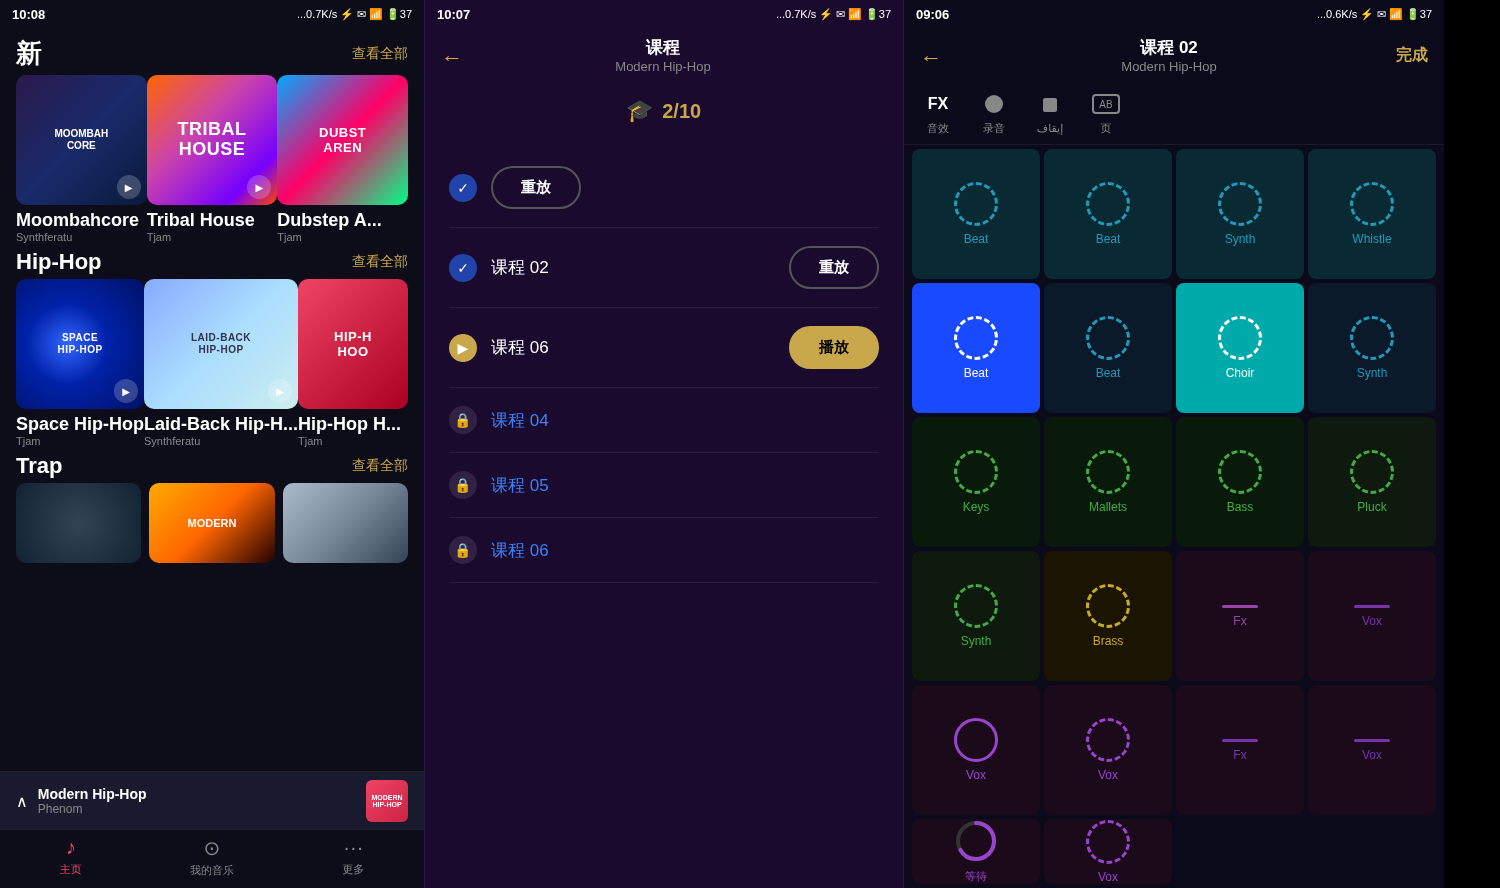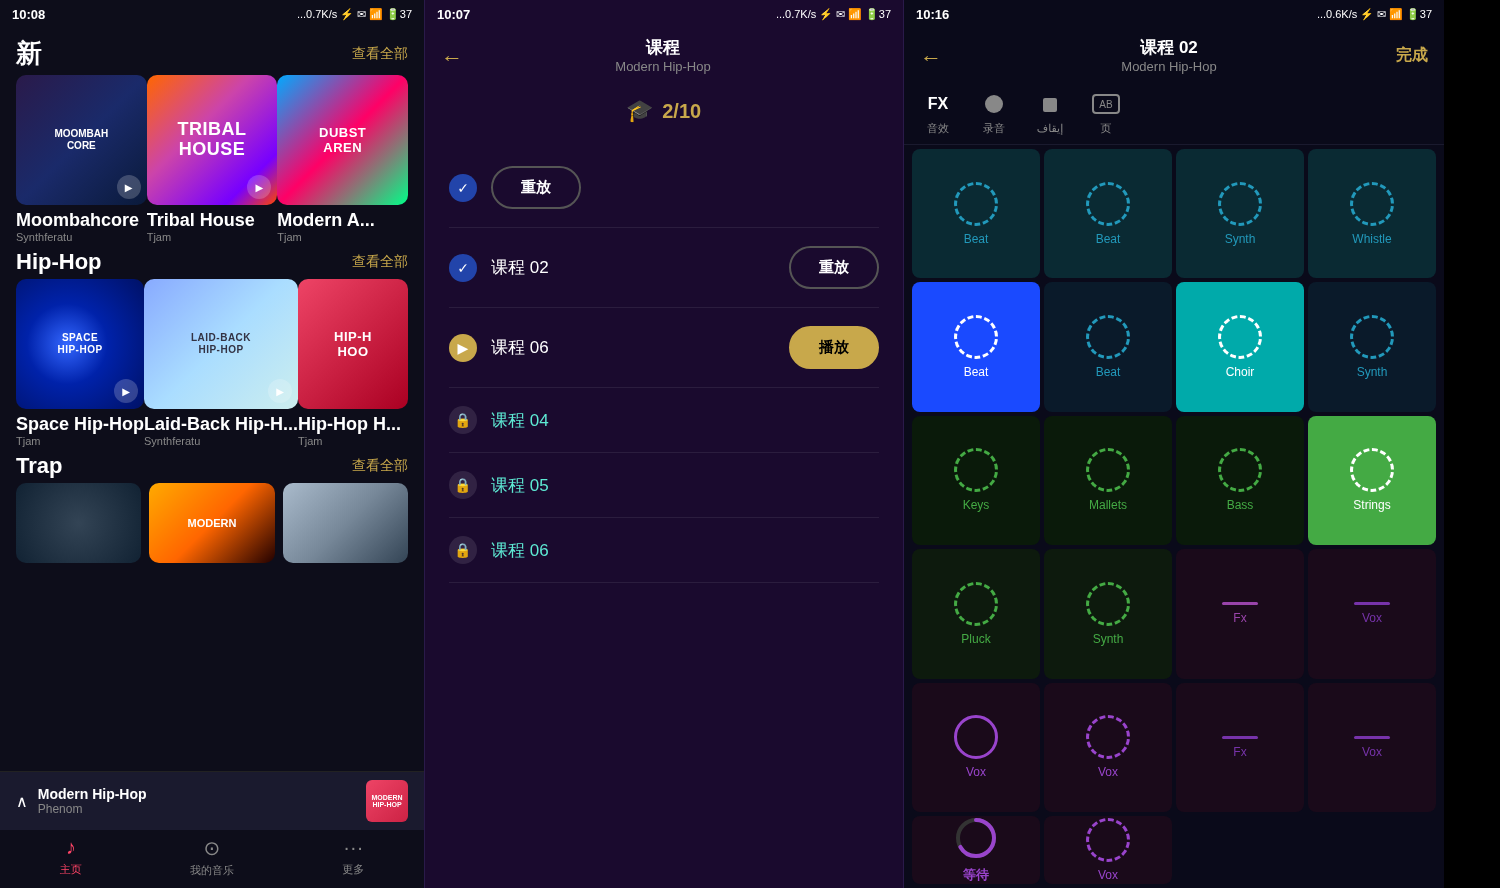--- a/index.html
+++ b/index.html
@@ -317,21 +317,21 @@
     .status-locked {
       background: rgba(255,255,255,0.1);
       color: #666;
     }
     .course-name {
       flex: 1;
       color: #fff;
       font-size: 17px;
     }
     .course-name-locked {
-      color: #5eead4;
+      color: #3b82f6;
     }
     .course-btn {
       padding: 10px 28px;
       border-radius: 24px;
       font-size: 15px;
       font-weight: 600;
       border: 2px solid #555;
       background: transparent;
       color: #fff;
       cursor: pointer;
@@ -618,21 +618,21 @@
       </div>
       <div class="card-name">Tribal House</div>
       <div class="card-author">Tjam</div>
     </div>
     <div class="card">
       <div class="card-thumb">
         <div class="card-thumb-inner thumb-dubstep">
           <span style="font-size:13px;font-weight:900;">DUBST<br>AREN</span>
         </div>
       </div>
-      <div class="card-name">Modern A...</div>
+      <div class="card-name">Dubstep A...</div>
       <div class="card-author">Tjam</div>
     </div>
   </div>
 
   <div class="view-all-row">
     <span class="section-label-inline">Hip-Hop</span>
     <span class="va">查看全部</span>
   </div>
   <div class="cards-row">
     <div class="card">
@@ -760,21 +760,21 @@
 
     <div class="course-item">
       <div class="course-status-icon status-locked">🔒</div>
       <span class="course-name course-name-locked">课程 06</span>
     </div>
   </div>
 </div>
 
 <div class="panel3">
   <div class="panel3-status">
-    <span class="status-time">10:16</span>
+    <span class="status-time">09:06</span>
     <span class="status-icons">...0.6K/s ⚡ ✉ 📶 🔋37</span>
   </div>
   <div class="panel3-header">
     <span class="back-arrow">←</span>
     <div class="panel3-header-center">
       <div class="panel3-title">课程 02</div>
       <div class="panel3-sub">Modern Hip-Hop</div>
     </div>
     <span class="done-btn">完成</span>
   </div>
@@ -848,31 +848,31 @@
     </div>
     <div class="inst-cell cell-dark-green">
       <div class="inst-circle"></div>
       <span class="inst-label">Mallets</span>
     </div>
     <div class="inst-cell cell-dark-green">
       <div class="inst-circle"></div>
       <span class="inst-label">Bass</span>
     </div>
 
-    <div class="inst-cell cell-green-active">
-      <div class="inst-circle"></div>
-      <span class="inst-label">Strings</span>
-    </div>
     <div class="inst-cell cell-dark-green2">
       <div class="inst-circle"></div>
       <span class="inst-label">Pluck</span>
     </div>
     <div class="inst-cell cell-dark-green2">
       <div class="inst-circle"></div>
       <span class="inst-label">Synth</span>
+    </div>
+    <div class="inst-cell cell-dark-yellow">
+      <div class="inst-circle"></div>
+      <span class="inst-label">Brass</span>
     </div>
 
     <div class="inst-cell cell-dark-purple">
       <div class="inst-dash" style="background:#9944aa;"></div>
       <span class="inst-label" style="color:#9944aa;">Fx</span>
     </div>
     <div class="inst-cell cell-purple-vox">
       <div class="inst-dash" style="background:#7733aa;"></div>
       <span class="inst-label" style="color:#7733aa;">Vox</span>
     </div>
@@ -893,21 +893,21 @@
       <div class="inst-dash" style="background:#7733aa;"></div>
       <span class="inst-label" style="color:#7733aa;">Vox</span>
     </div>
     <div class="inst-cell cell-loading">
       <div class="loading-arc">
         <svg viewBox="0 0 44 44">
           <circle cx="22" cy="22" r="18" fill="none" stroke="#333" stroke-width="4"></circle>
           <circle cx="22" cy="22" r="18" fill="none" stroke="#9944cc" stroke-width="4" stroke-dasharray="75 38" stroke-linecap="round" transform="rotate(-90 22 22)"></circle>
         </svg>
       </div>
-      <span class="inst-label" style="color:#9944cc;font-size:13px;font-weight:bold;">等待</span>
+      <span class="inst-label" style="color:#9944cc;font-size:11px;">等待</span>
     </div>
     <div class="inst-cell cell-purple-circle">
       <div class="inst-circle" style="border-color:#9944cc;border-style:dashed;"></div>
       <span class="inst-label" style="color:#9944cc;">Vox</span>
     </div>
 
   </div>
 </div>
 
 </body></html>

